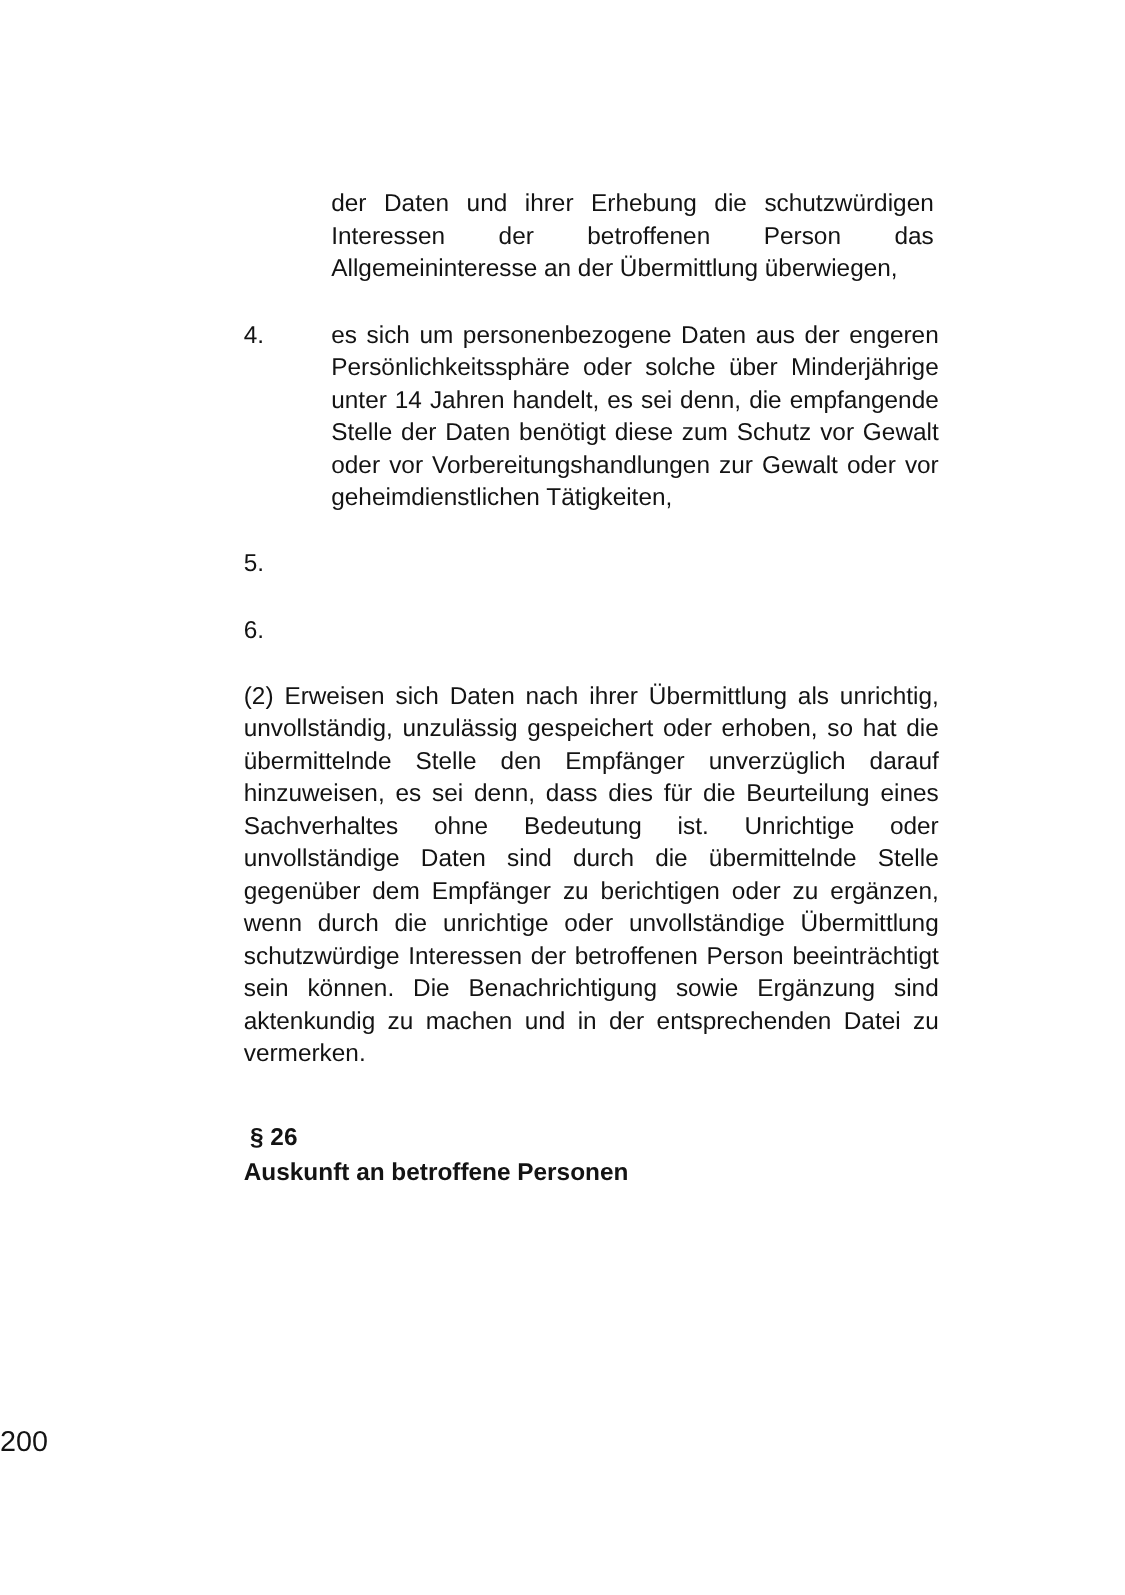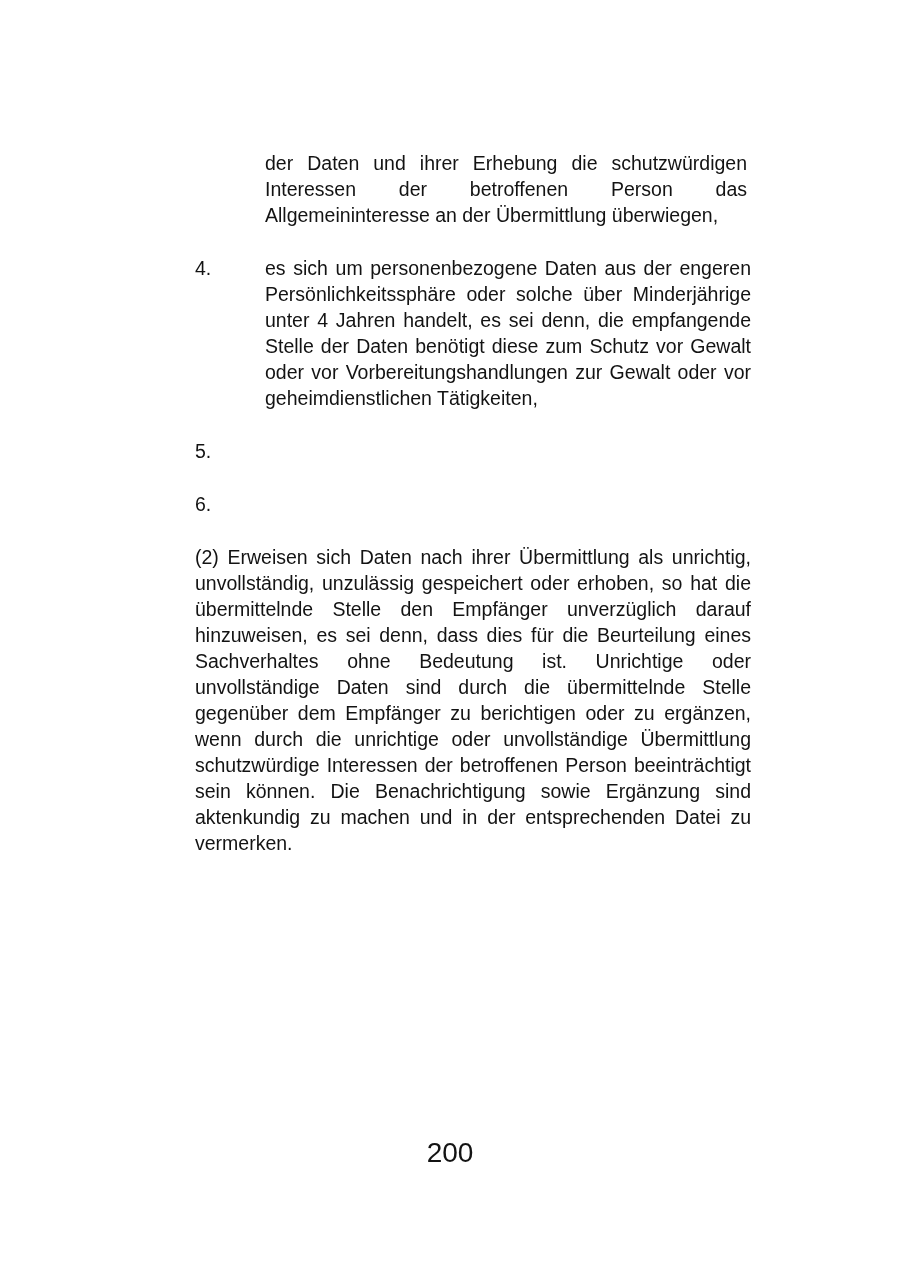--- a/index.html
+++ b/index.html
@@ -49,43 +49,46 @@
     line-height: 28px;
   }
   .section-number {
     padding-left: 5px;
   }
   .page-number {
     position: absolute;
     top: 1139px;
     left: 0;
     width: 900px;
-    text-align: center;
-    font-size: 28px;
+    font-size: 23px;
     line-height: 28px;
   }
 </style>
 </head>
 <body>
 
 <div class="text-column">
 
   <p class="continuation">der Daten und ihrer Erhebung die schutzwürdigen Interessen der betroffenen Person das Allgemeininteresse an der Übermittlung überwiegen,</p>
 
   <div class="list-item">
     <div class="list-number">4.</div>
-    <div class="list-text">es sich um personenbezogene Daten aus der engeren Persönlichkeitssphäre oder solche über Minderjährige unter 4 Jahren handelt, es sei denn, die empfangende Stelle der Daten benötigt diese zum Schutz vor Gewalt oder vor Vorbereitungshandlungen zur Gewalt oder vor geheimdienstlichen Tätigkeiten,</div>
+    <div class="list-text">es sich um personenbezogene Daten aus der engeren Persönlichkeitssphäre oder solche über Minderjährige unter 14 Jahren handelt, es sei denn, die empfangende Stelle der Daten benötigt diese zum Schutz vor Gewalt oder vor Vorbereitungshandlungen zur Gewalt oder vor geheimdienstlichen Tätigkeiten,</div>
   </div>
 
   <div class="list-item">
     <div class="list-number">5.</div>
   </div>
 
   <div class="list-item">
     <div class="list-number">6.</div>
   </div>
 
   <p class="body-paragraph">(2) Erweisen sich Daten nach ihrer Übermittlung als unrichtig, unvollständig, unzulässig gespeichert oder erhoben, so hat die übermittelnde Stelle den Empfänger unverzüglich darauf hinzuweisen, es sei denn, dass dies für die Beurteilung eines Sachverhaltes ohne Bedeutung ist. Unrichtige oder unvollständige Daten sind durch die übermittelnde Stelle gegenüber dem Empfänger zu berichtigen oder zu ergänzen, wenn durch die unrichtige oder unvollständige Übermittlung schutzwürdige Interessen der betroffenen Person beeinträchtigt sein können. Die Benachrichtigung sowie Ergänzung sind aktenkundig zu machen und in der entsprechenden Datei zu vermerken.</p>
 
+  <div class="section-heading">
+    <div class="section-number">§ 26</div>
+    <div class="section-title">Auskunft an betroffene Personen</div>
+  </div>
 
 </div>
 
 <div class="page-number">200</div>
 
 </body></html>

